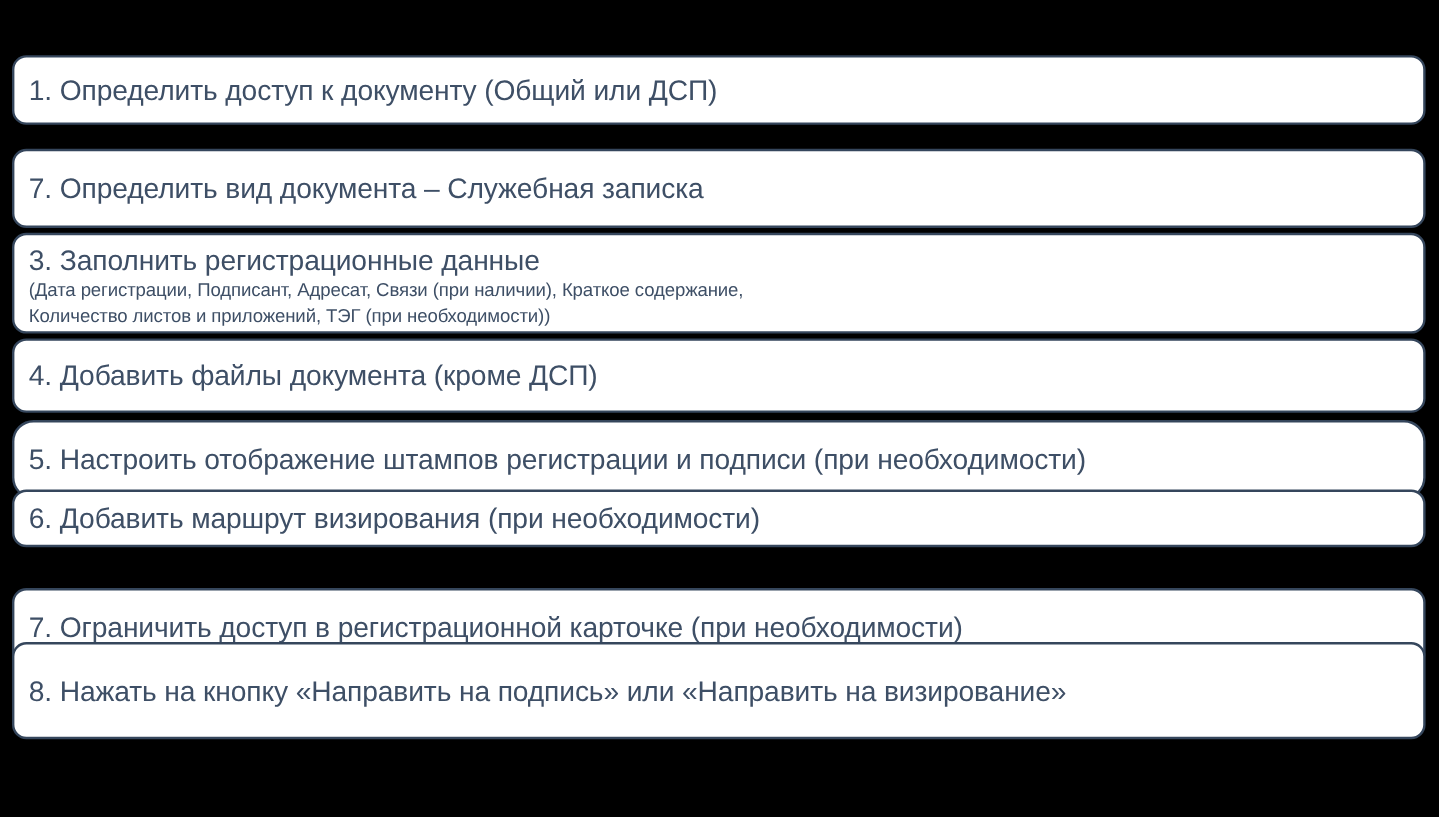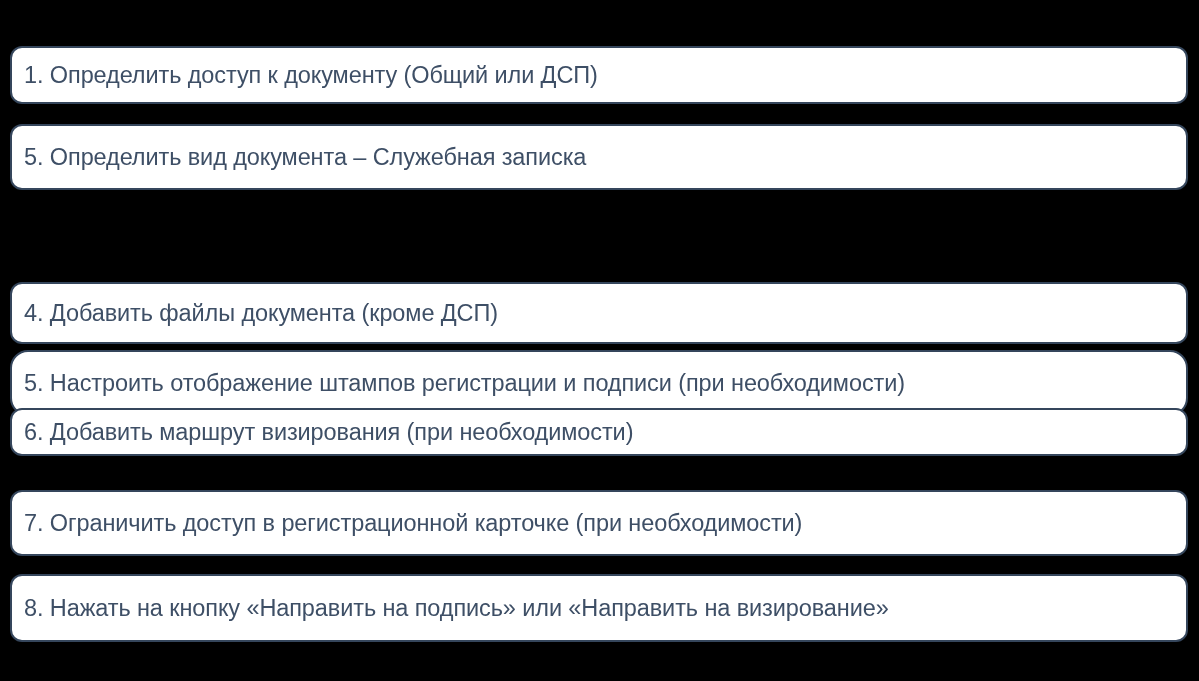--- a/index.html
+++ b/index.html
@@ -55,37 +55,42 @@
   }
 
   
   .s1 { top: 46px;  height: 58px; }
   .s2 { top: 124px; height: 66px; }
   .s3 { top: 194px; height: 84px; justify-content: flex-start; padding-top: 4px; }
   .s4 { top: 282px; height: 62px; }
   .s5 { top: 350px; height: 66px; border-radius: 18px; }
   .s6 { top: 408px; height: 48px; }
   .s7 { top: 490px; height: 66px; padding-left: 12px; }
-  .s8 { top: 574px; height: 68px; }
+  .s8 { top: 535px; height: 81px; }
 
   .s3 .step-title { margin-top: 2px; }
 </style>
 </head>
 <body>
 
 <div id="flow">
 
   <div class="step s1">
     <div class="step-title">1. Определить доступ к документу (Общий или ДСП)</div>
   </div>
 
   <div class="step s2">
-    <div class="step-title">5. Определить вид документа – Служебная записка</div>
+    <div class="step-title">7. Определить вид документа – Служебная записка</div>
   </div>
 
+  <div class="step s3">
+    <div class="step-title">3. Заполнить регистрационные данные</div>
+    <div class="step-sub">(Дата регистрации, Подписант, Адресат, Связи (при наличии), Краткое содержание,</div>
+    <div class="step-sub">Количество листов и приложений, ТЭГ (при необходимости))</div>
+  </div>
 
   <div class="step s4">
     <div class="step-title">4. Добавить файлы документа (кроме ДСП)</div>
   </div>
 
   <div class="step s5">
     <div class="step-title">5. Настроить отображение штампов регистрации и подписи (при необходимости)</div>
   </div>
 
   <div class="step s6">

